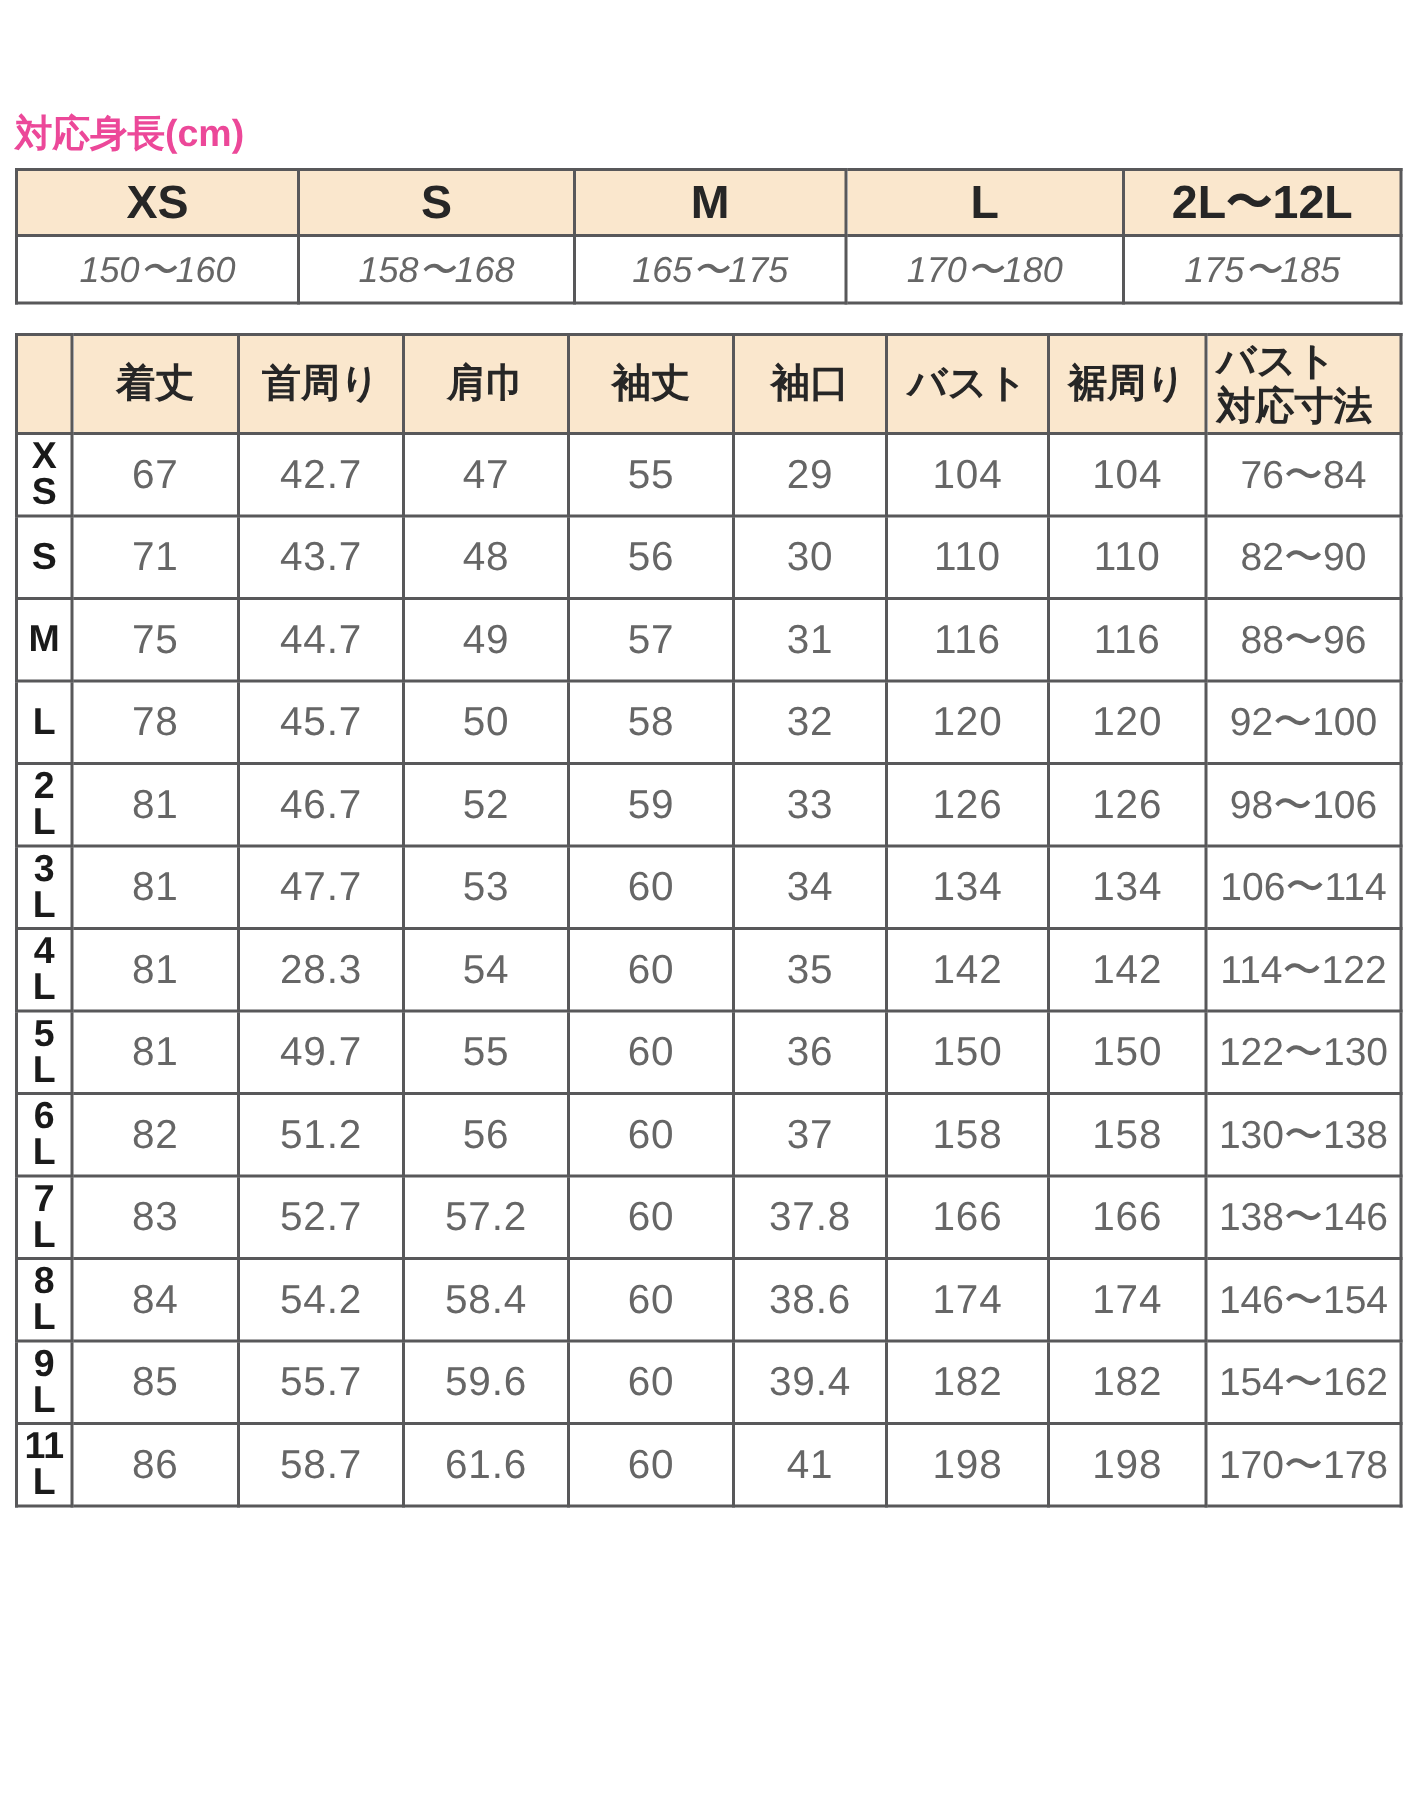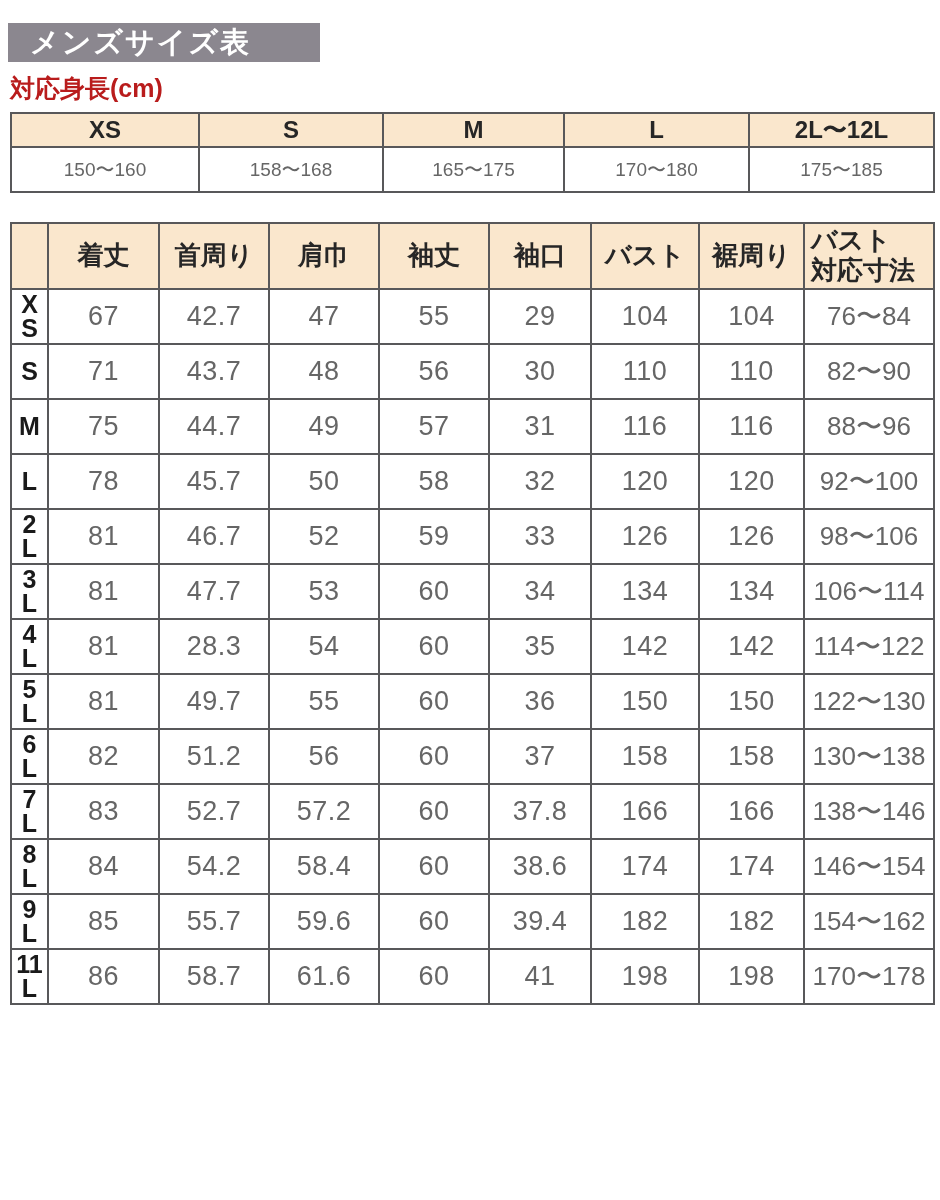--- a/index.html
+++ b/index.html
@@ -31,51 +31,52 @@
     letter-spacing: 2px;
     box-sizing: border-box;
   }
   
   .subtitle {
     position: absolute;
     left: 10px;
     top: 72px;
     font-size: 25px;
     font-weight: bold;
-    color: #b91c1c;
+    color: #ec4899;
   }
   
   table {
     border-collapse: collapse;
     table-layout: fixed;
     position: absolute;
     left: 10px;
   }
   th, td {
     border: 2px solid #58585a;
     text-align: center;
     vertical-align: middle;
     padding: 0;
     overflow: hidden;
   }
   
   .height-table { top: 112px; width: 923px; }
   .height-table thead th {
     background: #fae7cd;
     height: 31px;
+    font-size: 31px;
+    font-weight: bold;
+    color: #262626;
+  }
+  .height-table tbody td {
+    background: #ffffff;
+    height: 43px;
     font-size: 24px;
-    font-weight: bold;
-    color: #262626;
-  }
-  .height-table tbody td {
-    background: #ffffff;
-    height: 43px;
-    font-size: 19px;
     font-weight: normal;
     color: #666666;
+    font-style: italic;
   }
   
   .size-table { top: 222px; width: 923px; }
   .size-table thead th {
     background: #fae7cd;
     height: 64px;
     font-size: 26px;
     font-weight: bold;
     color: #262626;
     white-space: pre-line;
@@ -106,23 +107,20 @@
   .size-table tbody td.bust-range-cell {
     font-size: 26px;
     letter-spacing: 0;
   }
 </style>
 </head>
 <body>
 
 <div class="page">
 
-  <div class="title-bar">
-    <span>メンズサイズ表</span>
-  </div>
 
   <div class="subtitle">対応身長(cm)</div>
 
   <table class="height-table">
     <colgroup>
       <col style="width:188px">
         <col style="width:184px">
         <col style="width:181px">
         <col style="width:185px">
         <col style="width:185px">

